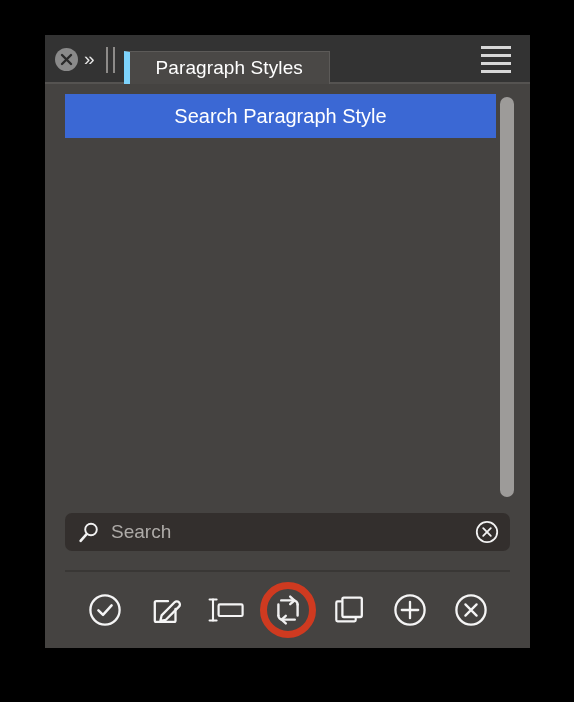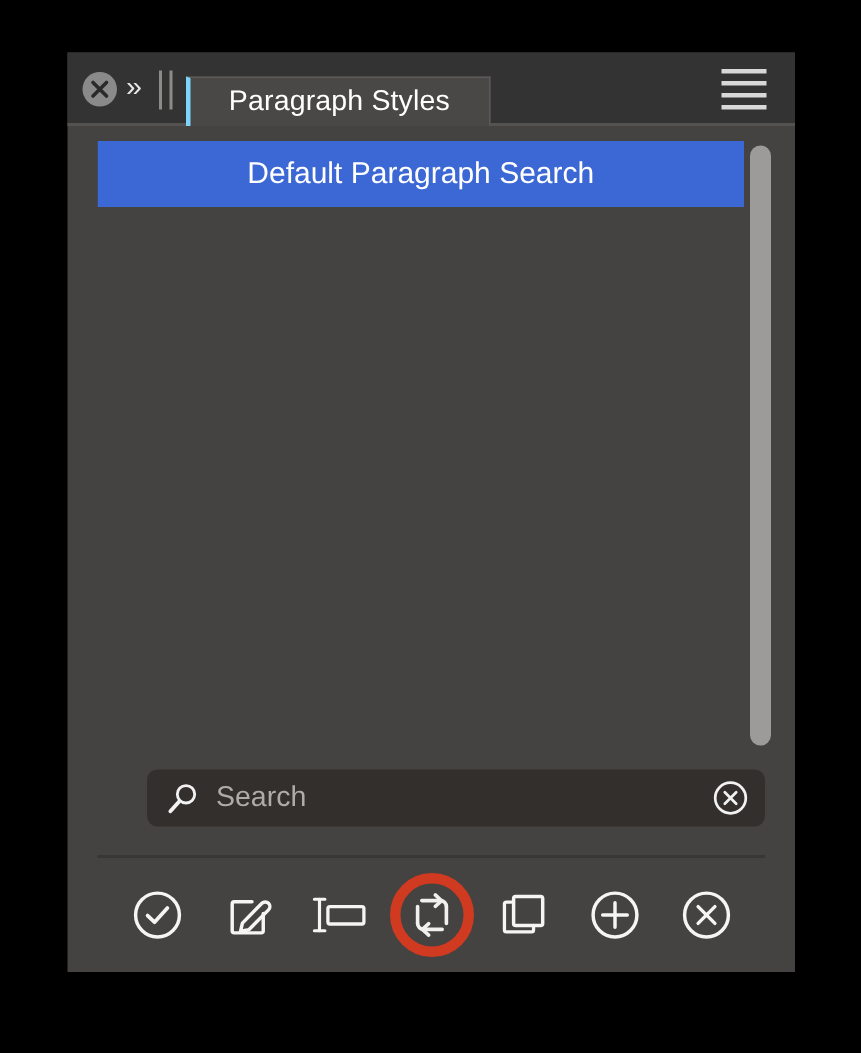--- a/index.html
+++ b/index.html
@@ -72,21 +72,21 @@
   .grip i {
     display: block;
     width: 2px;
     height: 26px;
     background: #8d8b89;
   }
 
   .tab {
     background: #4a4846;
     border-top: 1px solid #5c5a58;
-    border-left: 3px solid #7dd3fc;
+    border-left: 6px solid #7dd3fc;
     border-right: 1px solid #5c5a58;
     border-bottom: none;
     display: flex;
     align-items: center;
     justify-content: flex-start;
     padding: 0 26px;
     margin-top: 16px;
     position: relative;
     z-index: 3;
     cursor: pointer;
@@ -161,21 +161,20 @@
     padding: 10px 20px 0 20px;
   }
   .search-box {
     height: 38px;
     background: #332f2d;
     border-radius: 7px;
     display: flex;
     align-items: center;
     padding: 0 11px 0 13px;
     gap: 10px;
-    margin-left: 33px;
   }
   .search-input {
     flex: 1 1 auto;
     background: transparent;
     border: none;
     outline: none;
     color: #e8e8e8;
     font-family: "Liberation Sans", sans-serif;
     font-size: 19px;
   }
@@ -250,21 +249,21 @@
         <i></i>
     </div>
 
     <div class="titlebar-underline"></div>
   </div>
 
   <div class="list-wrap">
     <div class="list">
 
       <div class="list-item selected">
-        <span>Default Paragraph Search</span>
+        <span>Search Paragraph Style</span>
       </div>
 
 
     </div>
 
     <div class="scrollbar-track">
       <div class="scrollbar-thumb"></div>
     </div>
   </div>
 

